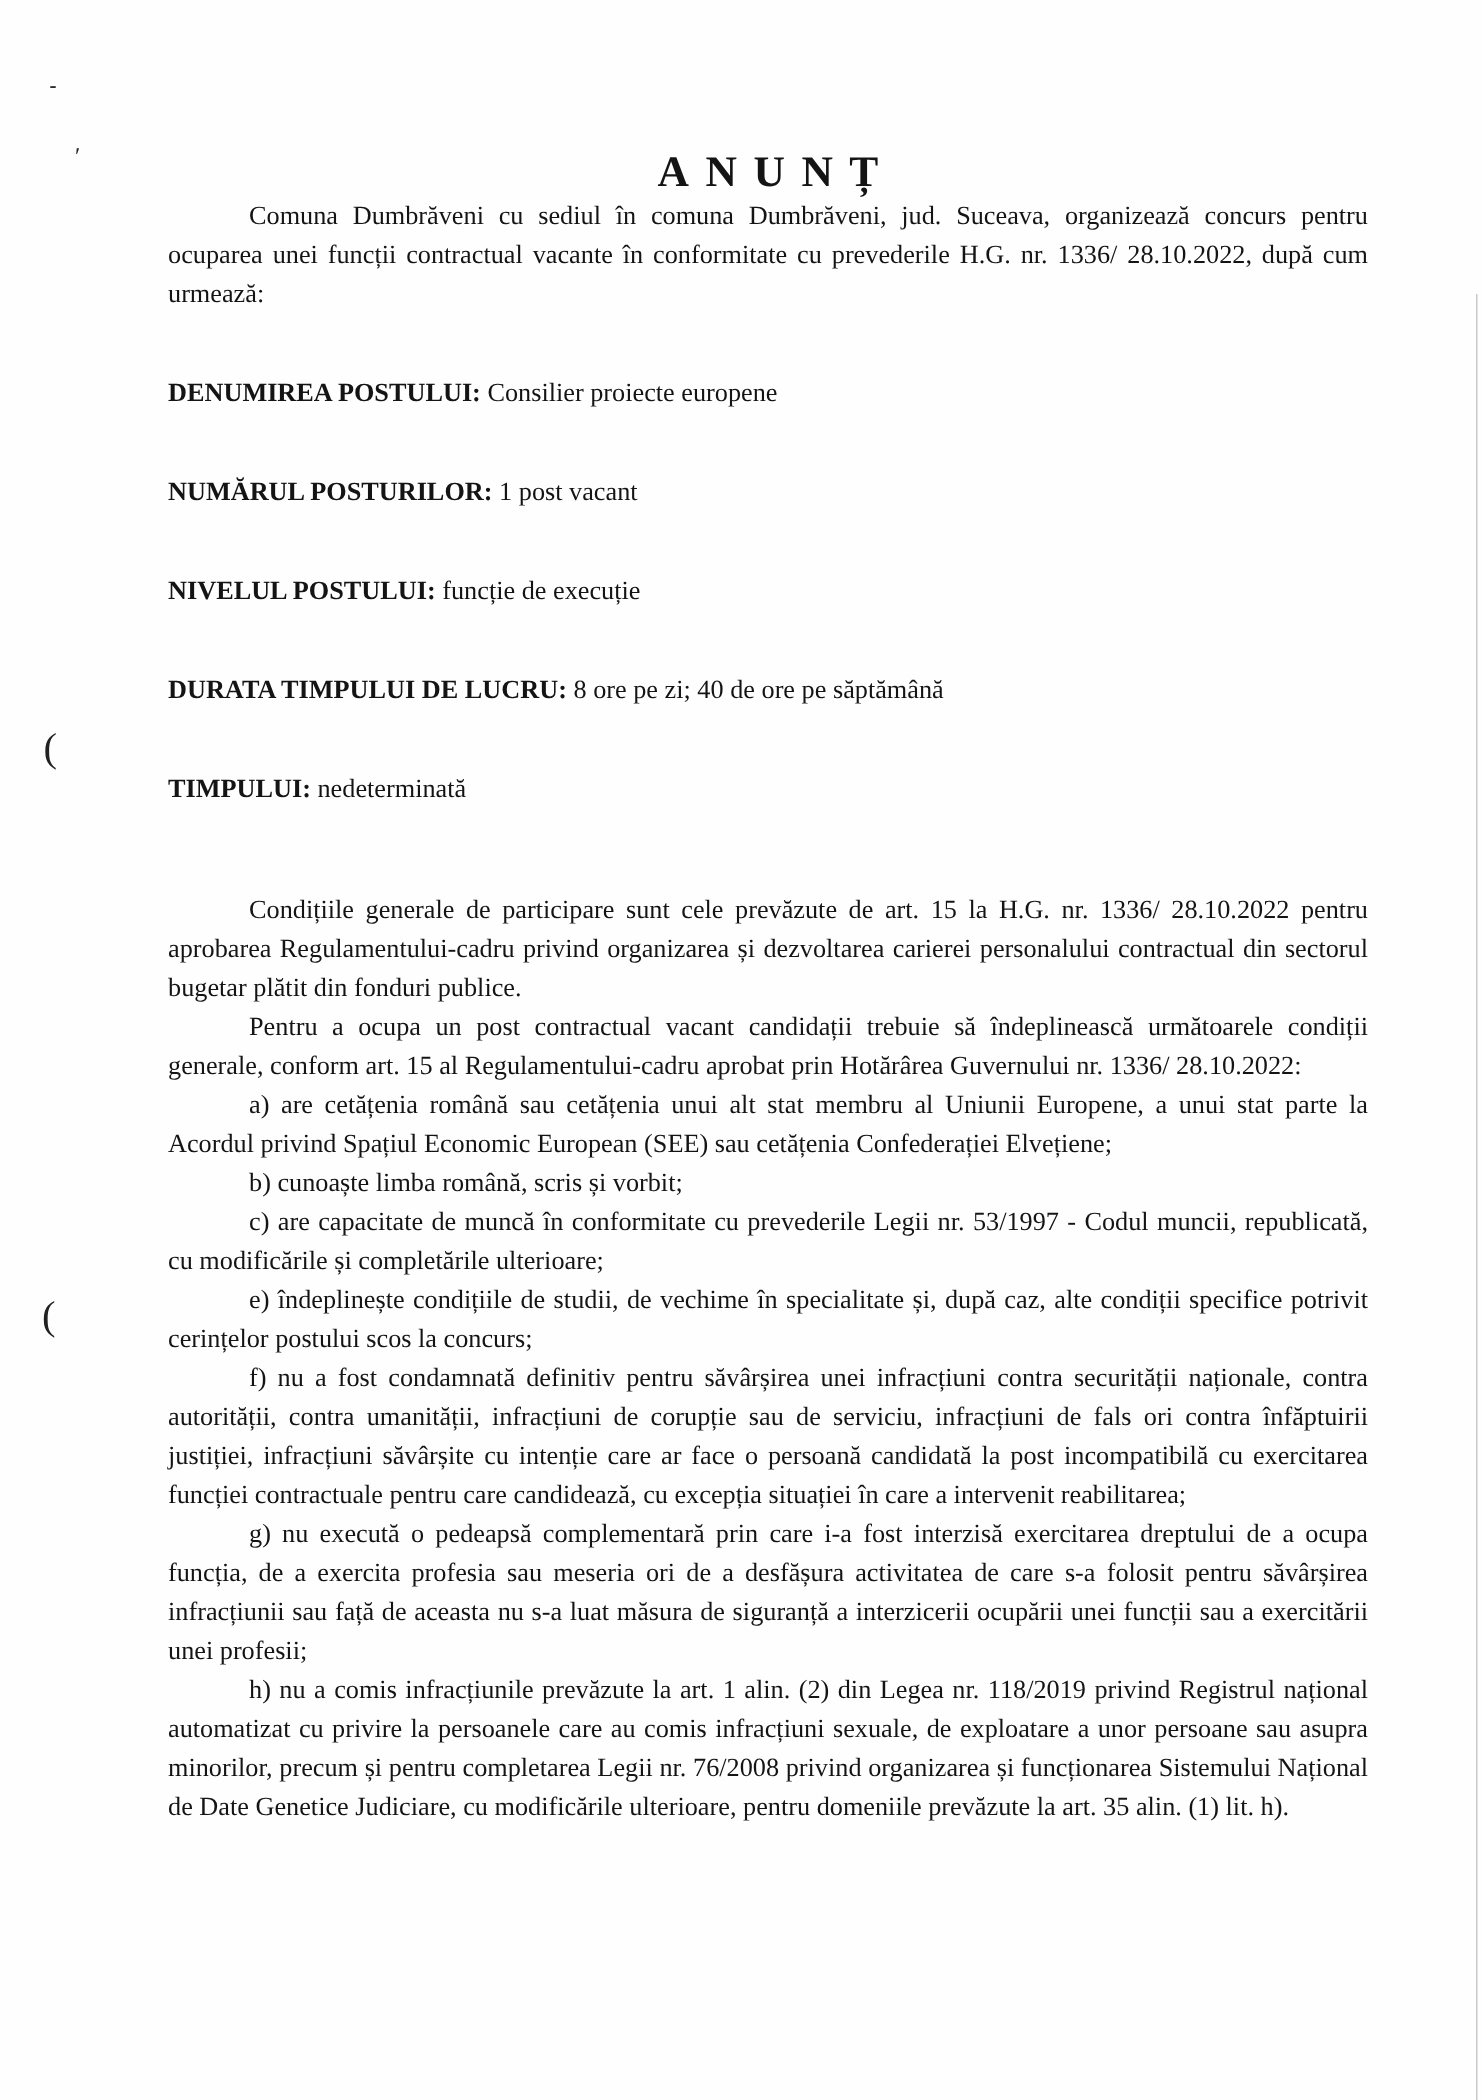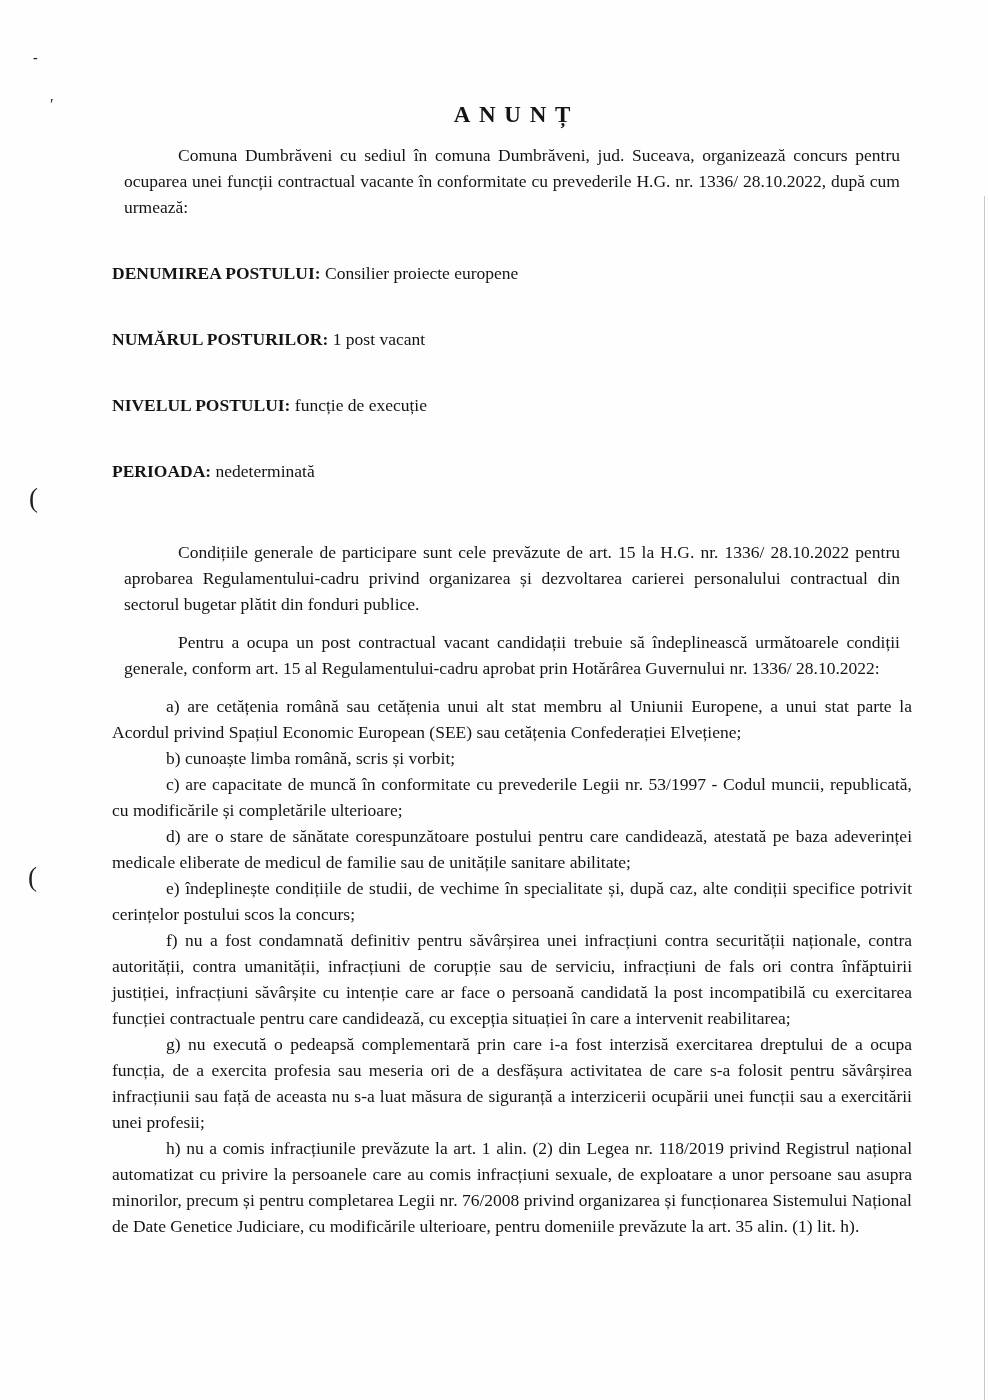--- a/index.html
+++ b/index.html
@@ -18,28 +18,28 @@
   .content {
     position: absolute;
     left: 112px; right: 76px; top: 0;
     font-size: 17.5px;
     line-height: 26px;
   }
   .doc-title {
     margin: 0;
     padding-top: 100px;
     text-align: center;
-    font-size: 23px;
+    font-size: 29px;
     font-weight: bold;
     letter-spacing: 0.38em;
     line-height: 30px;
     text-indent: 0.38em; 
   }
   p.para {
-    margin: 12px;
+    margin: 0;
     text-align: justify;
     text-indent: 54px;
   }
   .intro-para { margin-top: 16px; }
   .job-list { margin-top: 21px; }
   .job-line { text-align: left; margin-top: 40px; }
   .job-label { font-weight: bold; }
   .conditions { margin-top: 55px; }
   .bold { font-weight: normal; }
   .cond-item { margin: 0; text-align: justify; text-indent: 54px; }
@@ -92,35 +92,38 @@
       </div>
       <div class="job-line">
         <span class="job-label">NUMĂRUL POSTURILOR:</span>
         <span>1 post vacant</span>
       </div>
       <div class="job-line">
         <span class="job-label">NIVELUL POSTULUI:</span>
         <span>funcție de execuție</span>
       </div>
       <div class="job-line">
-        <span class="job-label">PERIOADA:</span>
+        <span class="job-label">DURATA TIMPULUI DE LUCRU:</span>
+        <span>8 ore pe zi; 40 de ore pe săptămână</span>
+      </div>
+      <div class="job-line">
+        <span class="job-label">TIMPULUI:</span>
         <span>nedeterminată</span>
       </div>
     </div>
 
     <div class="conditions">
       <p class="para">
         <span class="bold">Condițiile generale de participare</span><span> sunt cele prevăzute de art. 15 la H.G. nr. 1336/ 28.10.2022 pentru aprobarea Regulamentului-cadru privind organizarea și dezvoltarea carierei personalului contractual din sectorul bugetar plătit din fonduri publice.</span>
       </p>
       <p class="para">Pentru a ocupa un post contractual vacant candidații trebuie să îndeplinească următoarele condiții generale, conform art. 15  al Regulamentului-cadru aprobat prin Hotărârea Guvernului nr. 1336/ 28.10.2022:</p>
 
       <p class="cond-item">a) are cetățenia română sau cetățenia unui alt stat membru al Uniunii Europene, a unui stat parte la Acordul privind Spațiul Economic European (SEE) sau cetățenia Confederației Elvețiene;</p>
       <p class="cond-item">b) cunoaște limba română, scris și vorbit;</p>
       <p class="cond-item">c) are capacitate de muncă în conformitate cu prevederile Legii nr. 53/1997 - Codul muncii, republicată, cu modificările și completările ulterioare;</p>
-      <p class="cond-item">d) are o stare de sănătate corespunzătoare postului pentru care candidează, atestată pe baza adeverinței medicale eliberate de medicul de familie sau de unitățile sanitare abilitate;</p>
       <p class="cond-item">e) îndeplinește condițiile de studii, de vechime în specialitate și, după caz, alte condiții specifice potrivit cerințelor postului scos la concurs;</p>
       <p class="cond-item">f) nu a fost condamnată definitiv pentru săvârșirea unei infracțiuni contra securității naționale, contra autorității, contra umanității, infracțiuni de corupție sau de serviciu, infracțiuni de fals ori contra înfăptuirii justiției, infracțiuni săvârșite cu intenție care ar face o persoană candidată la post incompatibilă cu exercitarea funcției contractuale pentru care candidează, cu excepția situației în care a intervenit reabilitarea;</p>
       <p class="cond-item">g) nu execută o pedeapsă complementară prin care i-a fost interzisă exercitarea dreptului de a ocupa funcția, de a exercita profesia sau meseria ori de a desfășura activitatea de care s-a folosit pentru săvârșirea infracțiunii sau față de aceasta nu s-a luat măsura de siguranță a interzicerii ocupării unei funcții sau a exercitării unei profesii;</p>
       <p class="cond-item">h) nu a comis infracțiunile prevăzute la art. 1 alin. (2) din Legea nr. 118/2019 privind Registrul național automatizat cu privire la persoanele care au comis infracțiuni sexuale, de exploatare a unor persoane sau asupra minorilor, precum și pentru completarea Legii nr. 76/2008 privind organizarea și funcționarea Sistemului Național de Date Genetice Judiciare, cu modificările ulterioare, pentru domeniile prevăzute la art. 35 alin. (1) lit. h).</p>
     </div>
 
   </div>
 </div>
 
 </body></html>

